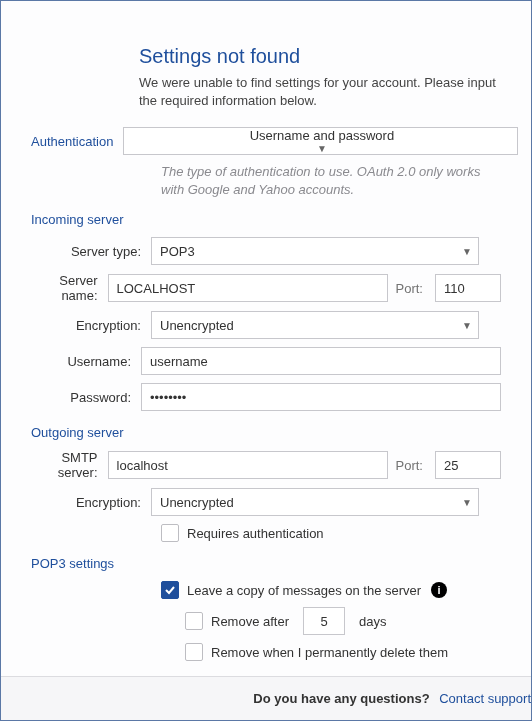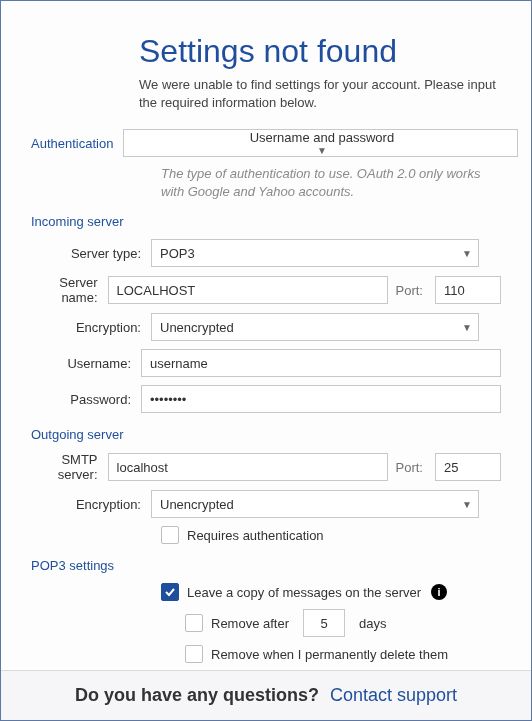--- a/index.html
+++ b/index.html
@@ -15,23 +15,23 @@
     display: flex;
     flex-direction: column;
   }
   .content {
     flex: 1;
     padding: 18px 30px 20px 30px;
     overflow: auto;
   }
   h1 {
     font-weight: 300;
-    font-size: 32px;
+    font-size: 20px;
     color: #1f4f9c;
-    margin: 14px 0 6px 108px;
+    margin: 26px 0 6px 108px;
   }
   .intro {
     margin: 0 0 18px 108px;
     color: #444;
     line-height: 1.35;
   }
   .row {
     display: flex;
     align-items: center;
     margin-bottom: 8px;
@@ -116,23 +116,23 @@
     cursor:pointer;
   }
   .btn-secondary {
     background:#fff; color:#1f4f9c; border:1px solid #c7c7cc;
     padding:8px 22px; font-size:14px;
     cursor:pointer;
   }
   .footer {
     border-top:1px solid #dcdce0;
     background:#f6f6f8;
-    text-align:center;
+    text-align:right;
     padding:14px 0;
-    font-size:18px;
+    font-size:13px;
   }
   .footer .q { font-weight:600; color:#333; }
   .footer .cs { color:#1f4f9c; margin-left:6px; cursor:pointer; }
 </style>
 </head>
 <body>
 
 <div class="content">
 
   <h1>Settings not found</h1>

